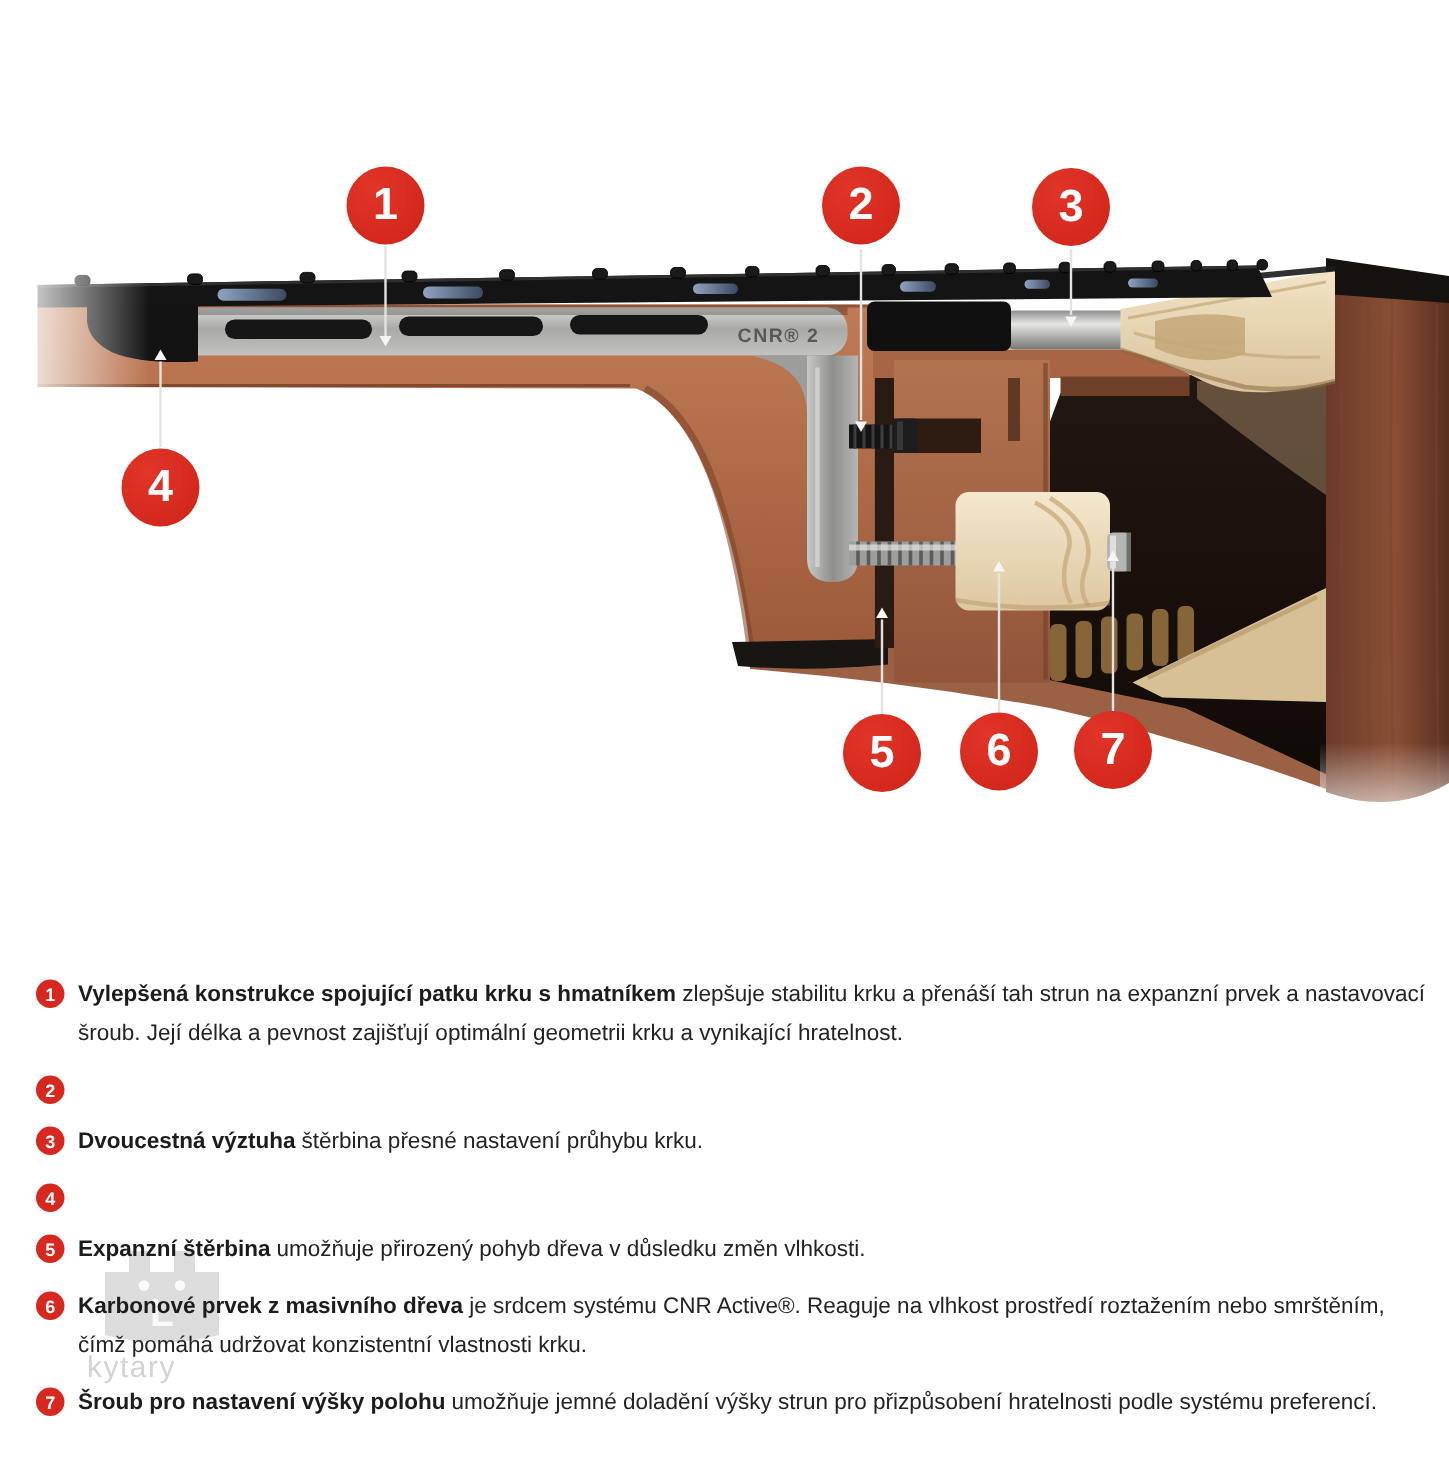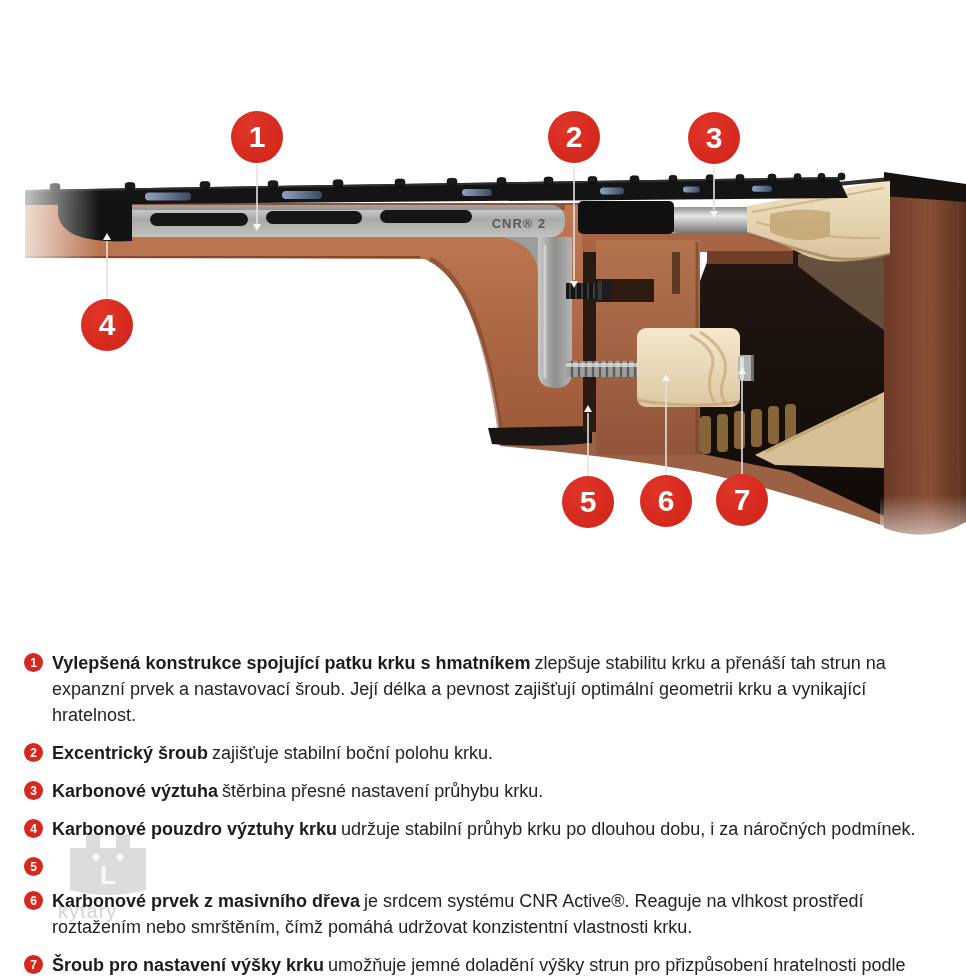--- a/index.html
+++ b/index.html
@@ -25,21 +25,21 @@
 
   .legend{
     position:absolute;left:24px;top:650px;width:930px;z-index:2;
   }
   .legend-item{display:flex;align-items:flex-start;gap:9px;margin-bottom:12px;}
   .legend-bullet{
     flex:0 0 auto;width:19px;height:19px;margin-top:3px;border-radius:50%;
     background:#d7281f;color:#fff;font-size:12px;font-weight:700;
     display:flex;align-items:center;justify-content:center;
   }
-  .legend-item p{margin:0;font-size:18px;line-height:26px;color:#232321;}
+  .legend-item p{margin:0;font-size:15px;line-height:26px;color:#232321;}
   .legend-item strong{font-weight:700;margin-right:4px;color:#1c1c1a;}
 
   .watermark{position:absolute;left:58px;top:824px;width:150px;z-index:1;pointer-events:none;}
   .watermark-text{
     display:block;margin-top:-6px;font-size:20px;letter-spacing:1px;
     color:#c9c9c9;opacity:.8;font-weight:400;
   }
 </style>
 </head>
 <body>
@@ -303,51 +303,50 @@
       <span class="legend-bullet">
           <span>1</span>
         </span>
       <p><strong>Vylepšená konstrukce spojující patku krku s hmatníkem</strong><span>zlepšuje stabilitu krku a přenáší tah strun na expanzní prvek a nastavovací šroub. Její délka a pevnost zajišťují optimální geometrii krku a vynikající hratelnost.</span></p>
     </div>
 
     <div class="legend-item">
       <span class="legend-bullet">
           <span>2</span>
         </span>
-      <p><strong>Excentrický šroub</strong><span>zajišťuje stabilní boční polohu krku.</span></p>
     </div>
 
     <div class="legend-item">
       <span class="legend-bullet">
           <span>3</span>
         </span>
-      <p><strong>Karbonové výztuha</strong><span>štěrbina přesné nastavení průhybu krku.</span></p>
+      <p><strong>Dvoucestná výztuha</strong><span>štěrbina přesné nastavení průhybu krku.</span></p>
     </div>
 
     <div class="legend-item">
       <span class="legend-bullet">
           <span>4</span>
         </span>
-      <p><strong>Karbonové pouzdro výztuhy krku</strong><span>udržuje stabilní průhyb krku po dlouhou dobu, i za náročných podmínek.</span></p>
     </div>
 
     <div class="legend-item">
       <span class="legend-bullet">
           <span>5</span>
         </span>
+      <p><strong>Expanzní štěrbina</strong><span>umožňuje přirozený pohyb dřeva v důsledku změn vlhkosti.</span></p>
     </div>
 
     <div class="legend-item">
       <span class="legend-bullet">
           <span>6</span>
         </span>
       <p><strong>Karbonové prvek z masivního dřeva</strong><span>je srdcem systému CNR Active®. Reaguje na vlhkost prostředí roztažením nebo smrštěním, čímž pomáhá udržovat konzistentní vlastnosti krku.</span></p>
     </div>
 
     <div class="legend-item">
       <span class="legend-bullet">
           <span>7</span>
         </span>
-      <p><strong>Šroub pro nastavení výšky krku</strong><span>umožňuje jemné doladění výšky strun pro přizpůsobení hratelnosti podle systému preferencí.</span></p>
+      <p><strong>Šroub pro nastavení výšky polohu</strong><span>umožňuje jemné doladění výšky strun pro přizpůsobení hratelnosti podle systému preferencí.</span></p>
     </div>
 
   </div>
 </div>
 
 </body></html>

